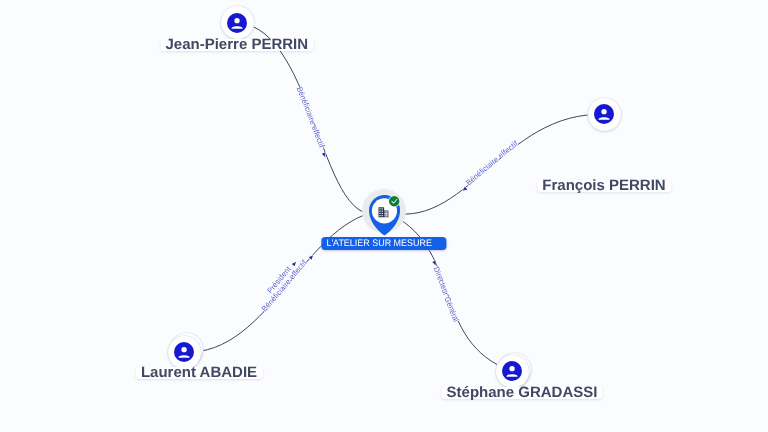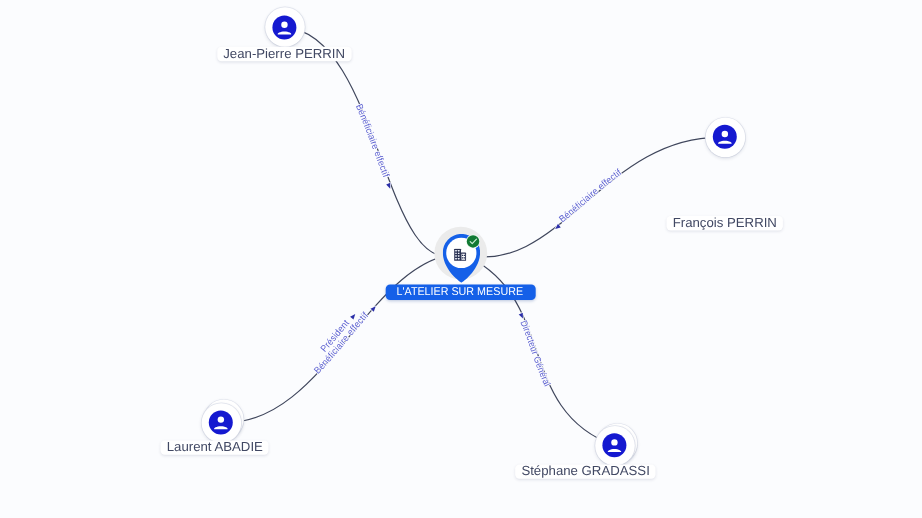--- a/index.html
+++ b/index.html
@@ -14,28 +14,28 @@
 
   .node{position:absolute;}
   .pcircle{position:absolute;width:33px;height:33px;border-radius:50%;background:#fff;
            box-shadow:0 1px 3px rgba(40,50,90,.16), 0 0 0 .6px rgba(225,228,238,.9);}
   .pcircle .inner{position:absolute;left:6.4px;top:6.4px;width:20.1px;height:20.1px;border-radius:50%;
                   background:#1519d0;display:flex;align-items:center;justify-content:center;}
   .pcircle .inner svg{display:block;}
   .stack{background:#fff;}
 
   .label{position:absolute;background:#fff;border-radius:3.5px;color:#414863;transform:translateX(-50%);
-         font-size:11px;line-height:12px;height:12px;white-space:nowrap;
-         padding:0 5.2px;box-shadow:0 1px 2.5px rgba(40,50,90,.13);text-align:center;}
+         font-size:15px;line-height:12px;height:12px;white-space:nowrap;
+         padding:0 5.2px;box-shadow:0 1px 2.5px rgba(40,50,90,.13);text-align:center;font-weight:bold;}
 
   .company-halo{position:absolute;border-radius:50%;background:#ebebeb;}
   .cl-inner{display:inline-block;transform:scaleX(.942);transform-origin:left center;}
   .company-pin{position:absolute;}
   .company-label{position:absolute;background:#1560e8;color:#fff;border-radius:3.7px;transform:translateX(-50%);
-                 font-size:9.5px;line-height:13px;height:13px;white-space:nowrap;padding:0 0 0 4.6px;text-align:center;
+                 font-size:9.5px;line-height:13px;height:13px;white-space:nowrap;padding:0 0 0 4.6px;text-align:left;
                  width:125.2px;box-sizing:border-box;overflow:hidden;
                  box-shadow:0 1px 2.5px rgba(20,60,140,.25);}
 </style>
 </head>
 <body>
 
 <div id="stage">
 
   <svg class="graph" viewBox="0 0 768 432">
     <defs>
@@ -111,34 +111,34 @@
     <div class="pcircle stack" style="left:2.6px;top:-2.4px;"></div>
     <div class="pcircle">
       <div class="inner">
         <svg width="20.1" height="20.1" viewBox="0 0 194 194" aria-hidden="true">
           <circle cx="97" cy="74" r="25.8" fill="#fff"></circle>
           <path d="M42.5 151.5c0-6 4-11.3 11.5-15.2 11-5.8 26.5-8.9 43-8.9s32 3.1 43 8.9c7.5 3.9 11.5 9.2 11.5 15.2z" fill="#fff"></path>
         </svg>
       </div>
     </div>
   </div>
-  <div class="label" style="left:179px;top:367.2px;">Laurent ABADIE</div>
+  <div class="label" style="left:199px;top:367.2px;">Laurent ABADIE</div>
 
   <div class="node" style="left:495.5px;top:355px;">
     <div class="pcircle stack" style="left:2.6px;top:-2.4px;"></div>
     <div class="pcircle">
       <div class="inner">
         <svg width="20.1" height="20.1" viewBox="0 0 194 194" aria-hidden="true">
           <circle cx="97" cy="74" r="25.8" fill="#fff"></circle>
           <path d="M42.5 151.5c0-6 4-11.3 11.5-15.2 11-5.8 26.5-8.9 43-8.9s32 3.1 43 8.9c7.5 3.9 11.5 9.2 11.5 15.2z" fill="#fff"></path>
         </svg>
       </div>
     </div>
   </div>
-  <div class="label" style="left:488px;top:387px;text-align:center;">Stéphane GRADASSI</div>
+  <div class="label" style="left:522px;top:387px;text-align:center;">Stéphane GRADASSI</div>
 
   <div class="node" style="left:0;top:0;">
     <div class="company-halo" style="left:362.3px;top:188.8px;width:44px;height:44px;"></div>
     <svg class="company-pin" style="left:368.6px;top:195.1px;" width="31.1" height="41" viewBox="0 0 31.1 41">
       <path d="M31.08 16.27C30.36 30.86 15.39 40.94 15.55 40.5 15.71 40.94 0.74 30.86 0.02 16.27A15.55 15.55 0 1 1 31.08 16.27Z" fill="#1560e8"></path>
       <circle cx="15.45" cy="15.8" r="12.6" fill="#fff"></circle>
     </svg>
     <svg style="position:absolute;left:378.2px;top:207.3px;" width="11.0" height="10.4" viewBox="0 0 103 103">
       <path d="M2 101V8a6 6 0 0 1 6-6h44a6 6 0 0 1 6 6v93z" fill="#2a3152"></path>
       <path d="M54 101V40a6 6 0 0 1 6-6h34a6 6 0 0 1 6 6v61z" fill="#2a3152"></path>

